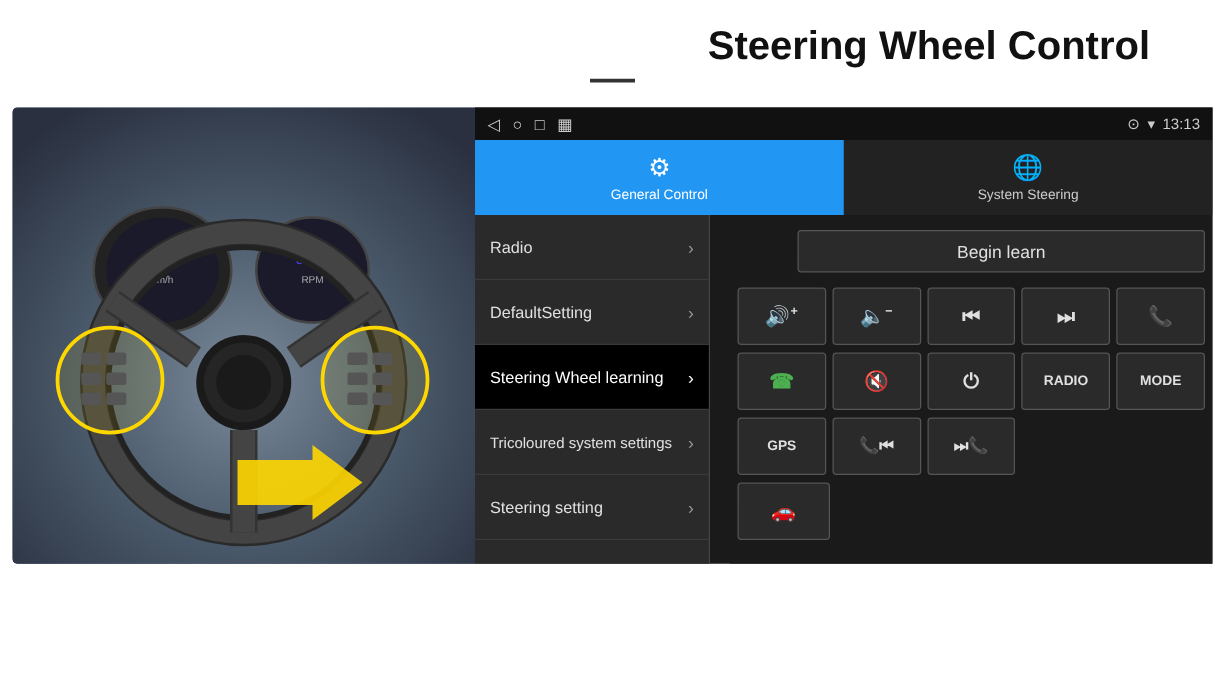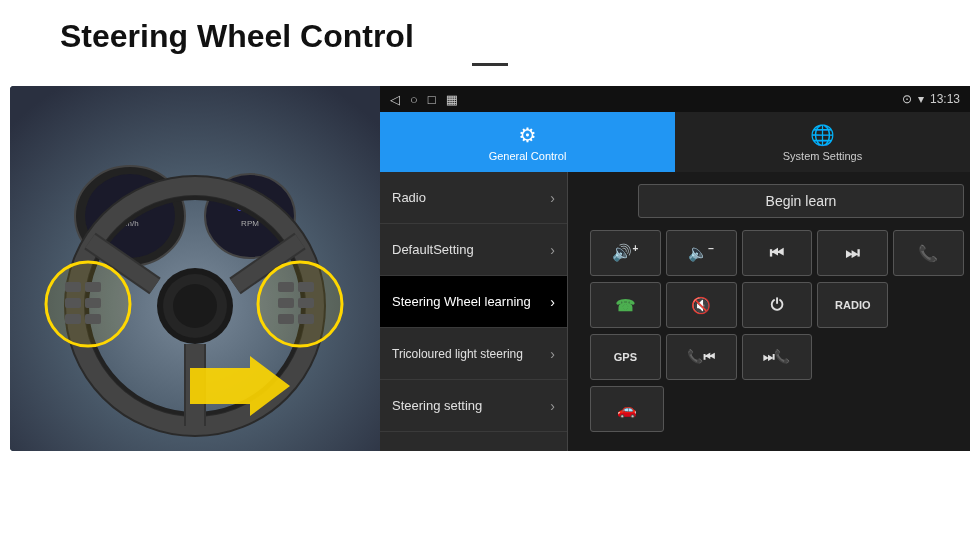--- a/index.html
+++ b/index.html
@@ -5,21 +5,21 @@
     * { box-sizing: border-box; margin: 0; padding: 0; }
     body {
       font-family: Arial, sans-serif;
       background: #fff;
       width: 980px;
       min-height: 545px;
       overflow: hidden;
     }
 
     .page-header {
-      text-align: left;
+      text-align: right;
       padding: 18px 60px 12px;
     }
 
     .page-header h1 {
       font-size: 32px;
       font-weight: 900;
       color: #111;
     }
 
     .divider {
@@ -325,41 +325,41 @@
       </div>
     </div>
 
     <div class="tab-bar">
       <div class="tab-item active">
         <span class="tab-icon">⚙</span>
         <span>General Control</span>
       </div>
       <div class="tab-item">
         <span class="tab-icon">🌐</span>
-        <span>System Settings</span>
+        <span>System Steering</span>
       </div>
     </div>
 
     <div class="panel-body">
 
       <div class="menu-list">
         <div class="menu-item">
           <span>Radio</span>
           <span class="chevron">›</span>
         </div>
         <div class="menu-item">
           <span>DefaultSetting</span>
           <span class="chevron">›</span>
         </div>
         <div class="menu-item active">
           <span>Steering Wheel learning</span>
           <span class="chevron">›</span>
         </div>
         <div class="menu-item">
-          <span style="font-size:12px;">Tricoloured light steering</span>
+          <span style="font-size:12px;">Tricoloured system settings</span>
           <span class="chevron">›</span>
         </div>
         <div class="menu-item">
           <span>Steering setting</span>
           <span class="chevron">›</span>
         </div>
       </div>
 
       <div class="controls-area">
 
@@ -391,20 +391,23 @@
           </div>
           <div class="ctrl-btn">
             <span>🔇</span>
           </div>
           <div class="ctrl-btn">
             <span>⏻</span>
           </div>
           <div class="ctrl-btn text-btn">
             <span>RADIO</span>
           </div>
+          <div class="ctrl-btn text-btn">
+            <span>MODE</span>
+          </div>
         </div>
 
         <div class="ctrl-grid">
           <div class="ctrl-btn text-btn">
             <span>GPS</span>
           </div>
           <div class="ctrl-btn">
             <span style="font-size:13px;">📞⏮</span>
           </div>
           <div class="ctrl-btn">

